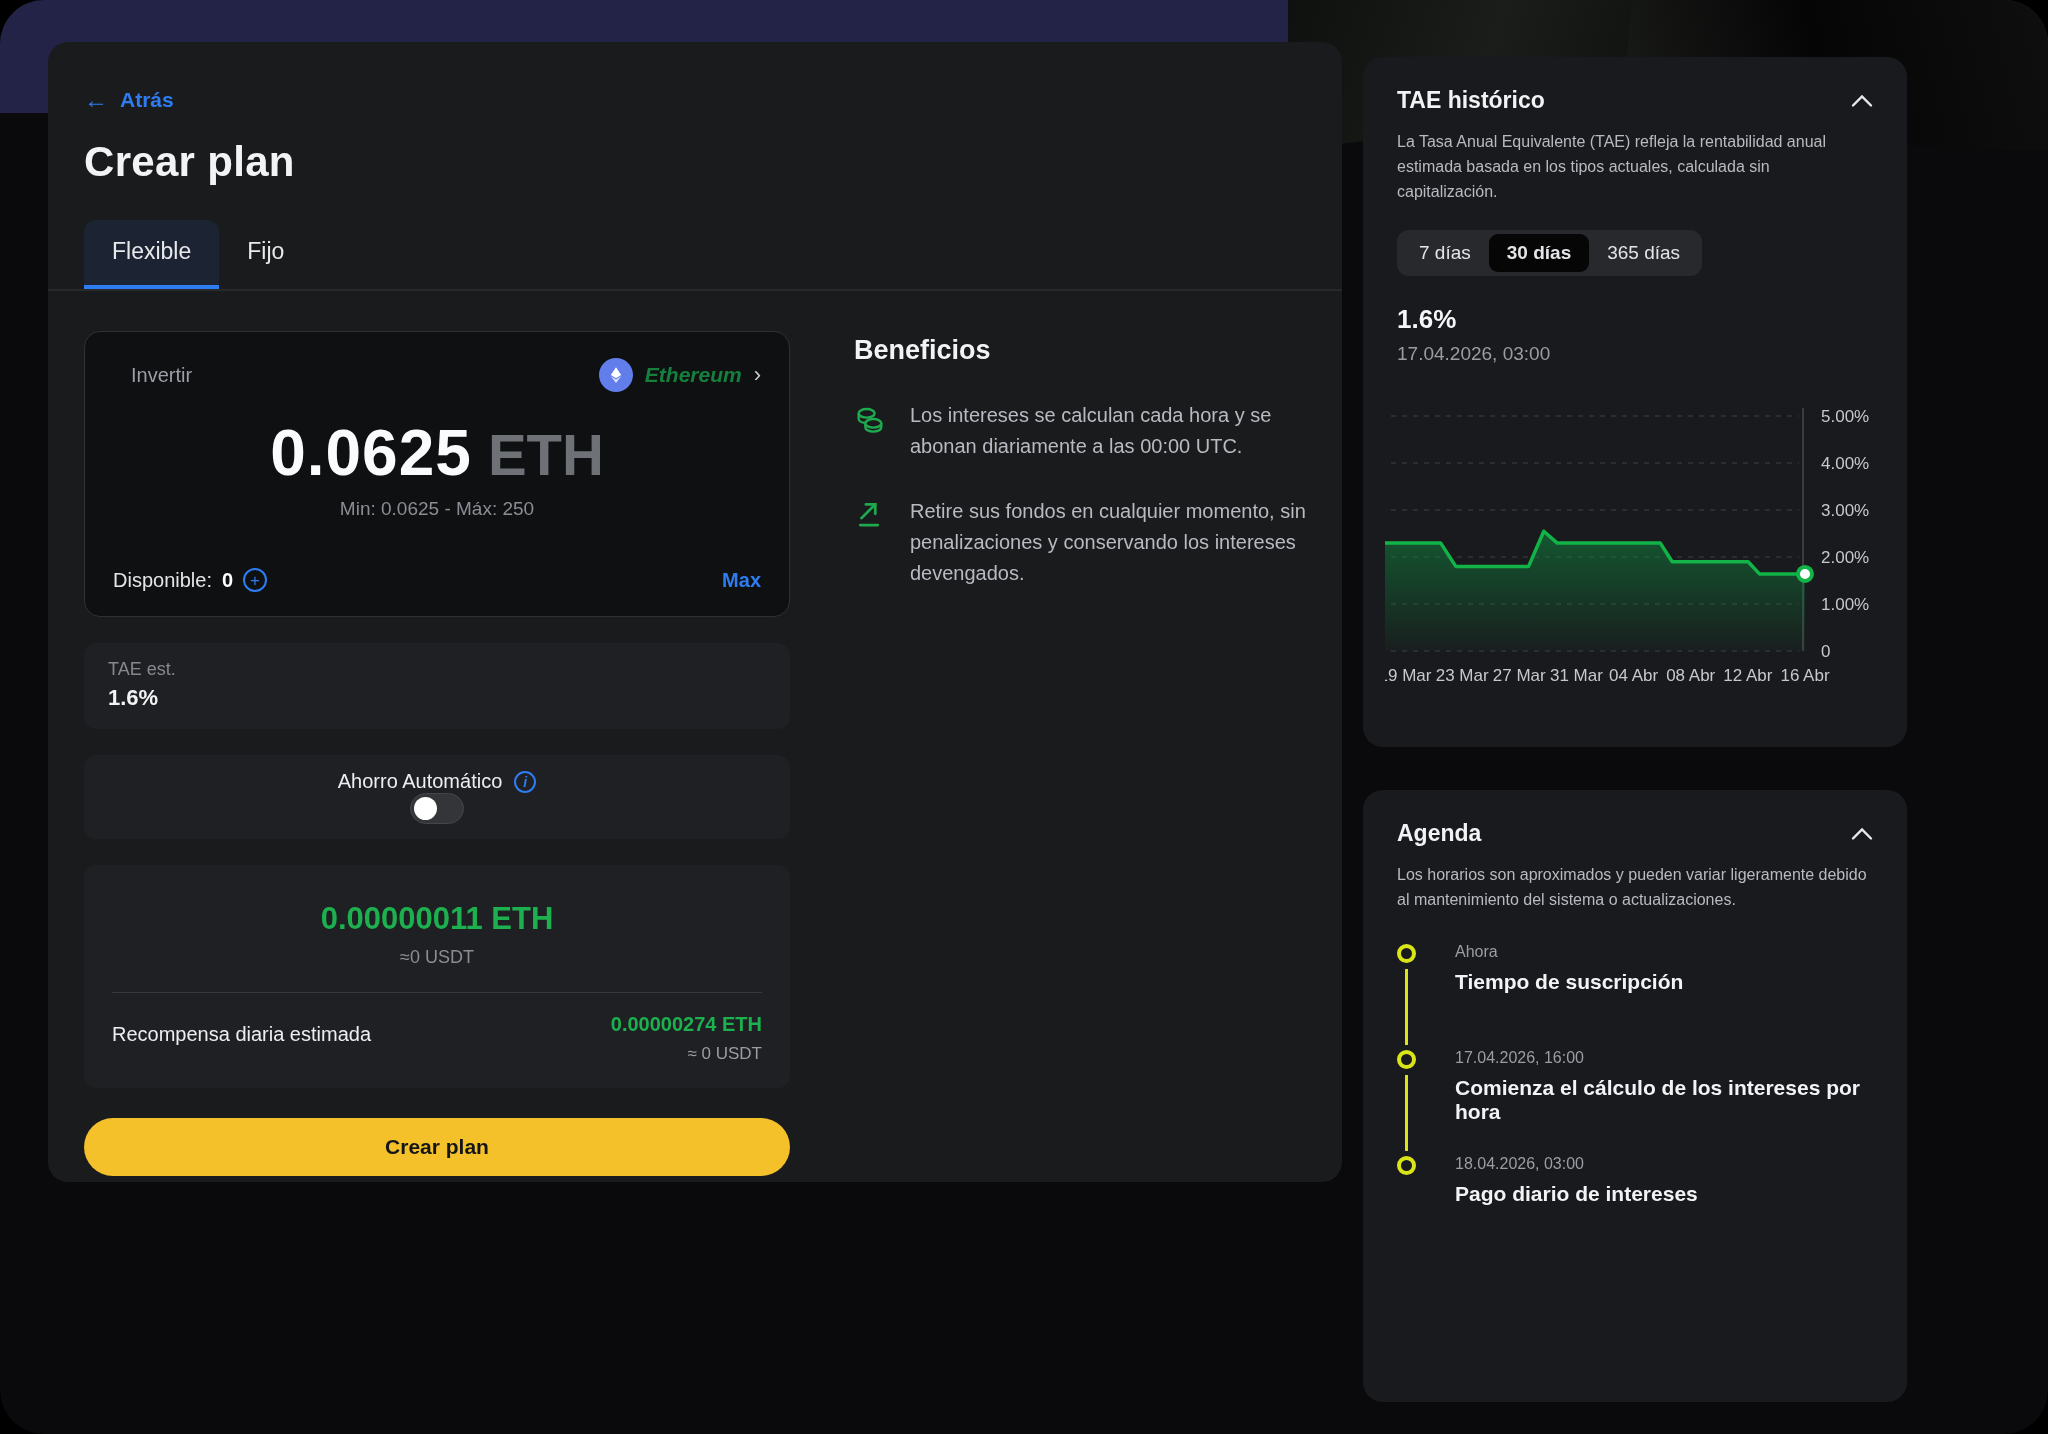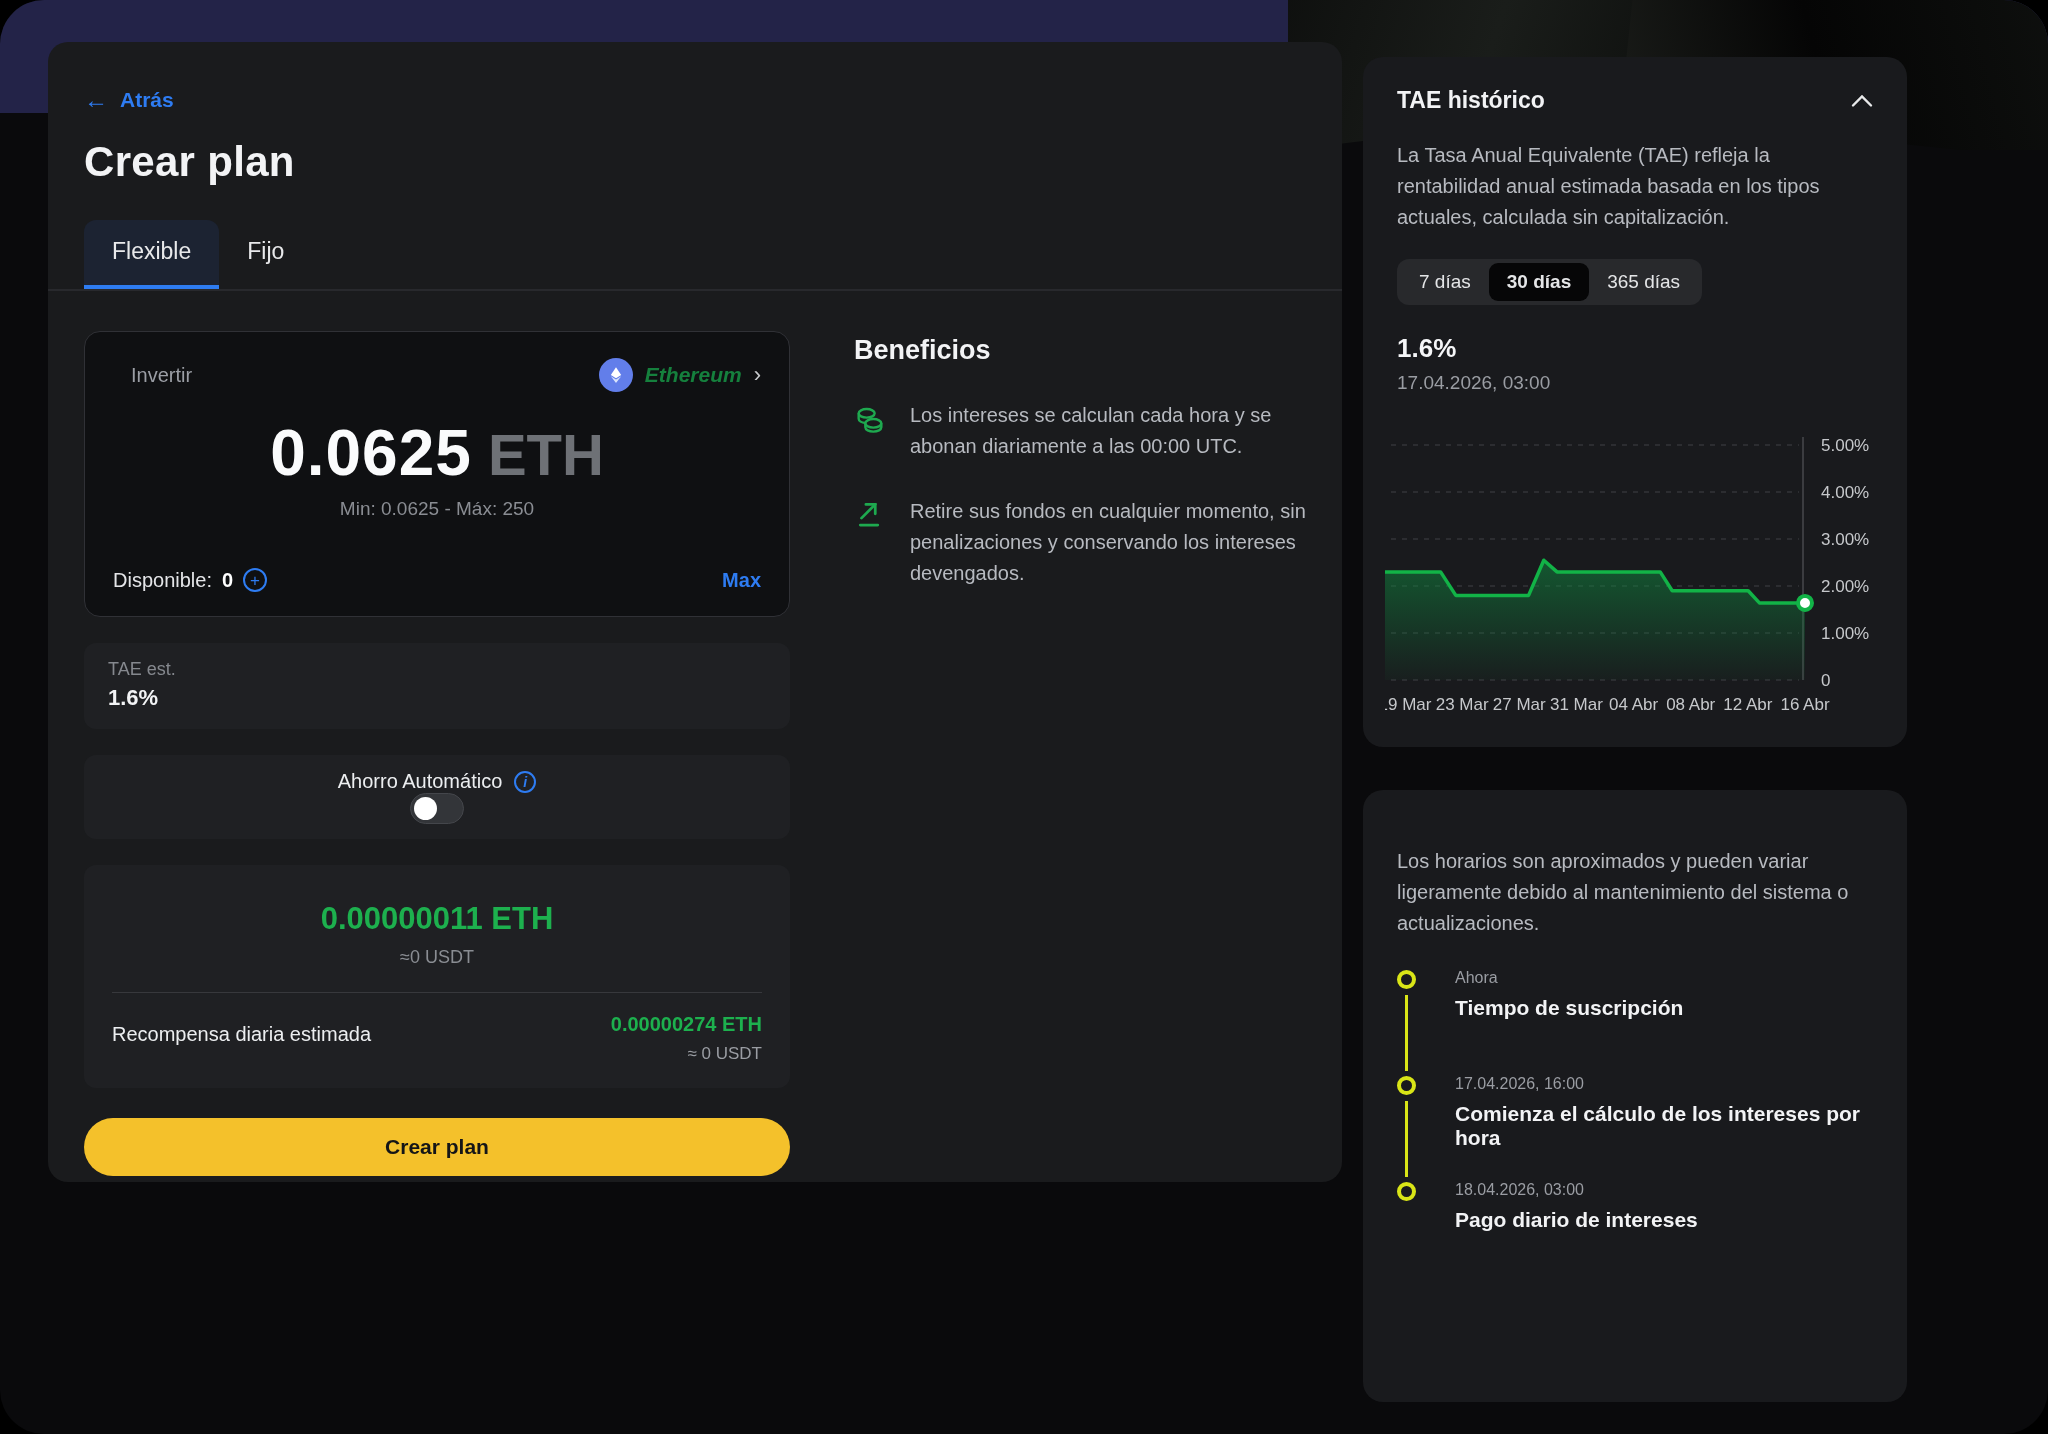--- a/index.html
+++ b/index.html
@@ -75,21 +75,21 @@
   .benefit-icon { flex:none; width:32px; padding-top:4px; }
   .benefit-text { color:#b7bac0; font-size:20px; line-height:1.55; }
 
   
   .side-card { position:absolute; left:1363px; width:544px; background:#191a1d; border-radius:20px; padding:30px 34px; }
   .history-card { top:57px; height:690px; }
   .agenda-card { top:790px; height:612px; }
   .side-head { display:flex; justify-content:space-between; align-items:center; }
   .side-title { color:#f2f3f5; font-size:23px; font-weight:700; }
   .collapse-btn { cursor:pointer; display:flex; align-items:center; }
-  .side-desc { color:#b7bac0; font-size:20px; line-height:1.55; margin-top:26px; }
+  .side-desc { color:#b7bac0; font-size:16px; line-height:1.55; margin-top:16px; }
 
   .segmented { display:inline-flex; background:#28292c; border-radius:12px; padding:4px; margin-top:26px; }
   .seg-item { padding:8px 18px; font-size:19px; color:#e4e5e7; border-radius:9px; cursor:pointer; white-space:nowrap; }
   .seg-item.selected { background:#060607; font-weight:700; }
 
   .hist-value { color:#f5f6f8; font-size:26px; font-weight:700; margin-top:28px; }
   .hist-time { color:#9a9da3; font-size:19px; margin-top:8px; }
   .chart-wrap { margin-top:24px; margin-left:-12px; }
 
   
@@ -270,20 +270,28 @@
           <text x="362.85714285714283" y="292" fill="#c6c8cb" text-anchor="middle" font-size="17" font-family="Liberation Sans, sans-serif">12 Abr</text>
           <text x="420" y="292" fill="#c6c8cb" text-anchor="middle" font-size="17" font-family="Liberation Sans, sans-serif">16 Abr</text>
           <polygon points="-1.2,153.9 55.6,153.9 70.8,177.4 143.6,177.4 158.8,142.2 172.0,153.9 275.2,153.9 287.2,172.7 363.2,172.7 374.4,184.9 420.0,184.9 420.0,262 -1.2,262" fill="url(#areaGrad)"></polygon>
           <polyline points="-1.2,153.9 55.6,153.9 70.8,177.4 143.6,177.4 158.8,142.2 172.0,153.9 275.2,153.9 287.2,172.7 363.2,172.7 374.4,184.9 420.0,184.9" fill="none" stroke="#12b347" stroke-width="3.5" stroke-linejoin="round"></polyline>
           <circle cx="420" cy="184.92000000000002" r="7" fill="#ffffff" stroke="#12b347" stroke-width="4"></circle>
         </svg>
     </div>
   </div>
 
   <div class="side-card agenda-card">
+    <div class="side-head">
+      <span class="side-title">Agenda</span>
+      <span class="collapse-btn">
+        <svg width="22" height="14" viewBox="0 0 22 14" fill="none" stroke="#e8e9ea" stroke-width="2.4" stroke-linecap="round">
+            <polyline points="2,11.5 11,2.5 20,11.5"></polyline>
+          </svg>
+      </span>
+    </div>
     <div class="side-desc">Los horarios son aproximados y pueden variar ligeramente debido al mantenimiento del sistema o actualizaciones.</div>
 
     <div class="timeline">
       <div class="tl-item">
         <span class="tl-dot"></span>
         <span class="tl-line"></span>
         <div class="tl-time">Ahora</div>
         <div class="tl-title">Tiempo de suscripción</div>
       </div>
       <div class="tl-item">

